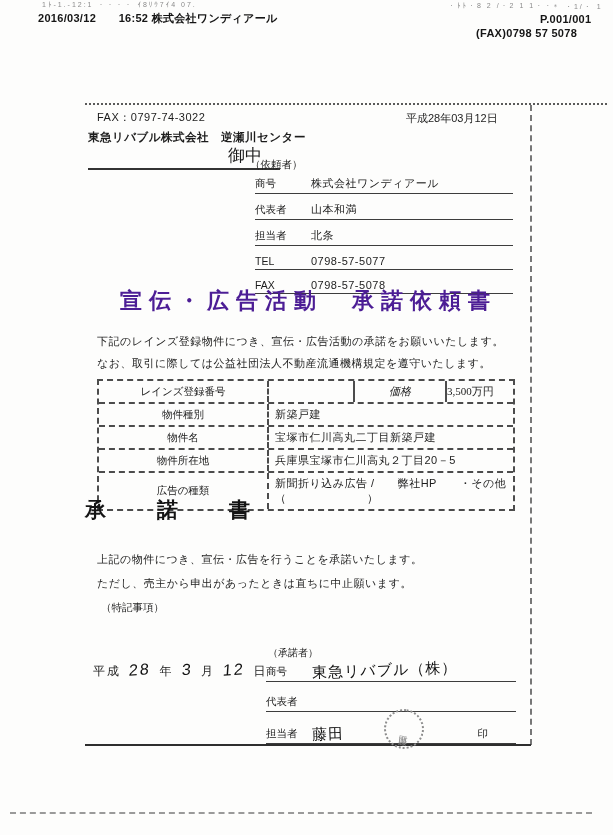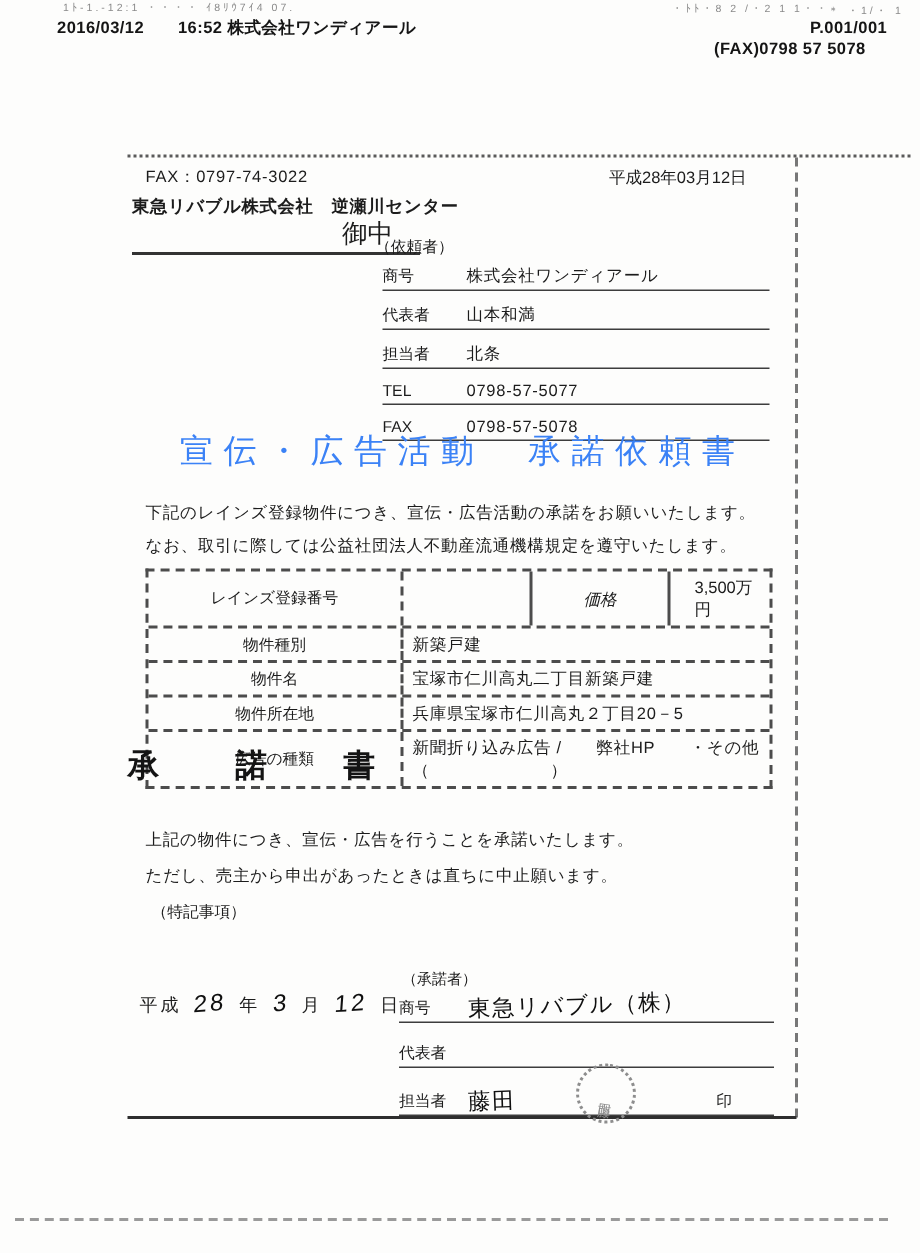--- a/index.html
+++ b/index.html
@@ -31,33 +31,33 @@
   .docdate{left:406px;top:111px;font-size:11px;}
   .recipient-wrap{left:88px;top:130px;width:192px;border-bottom:2px solid #333;padding-bottom:1px;}
   .recipient{font-size:11.5px;font-weight:bold;letter-spacing:.5px;white-space:nowrap;}
   .honorific{font-size:17px;text-align:right;padding-right:18px;margin-top:-1px;}
   .req-label{left:250px;top:158px;font-size:10.5px;}
   .fields{left:255px;top:176px;width:258px;}
   .frow{display:flex;align-items:flex-end;border-bottom:1.5px solid #3d3d3d;padding-bottom:2px;margin-bottom:8px;min-height:13px;}
   .frow .lab{width:56px;font-size:10.5px;flex:none;}
   .frow .val{flex:1;font-size:11px;letter-spacing:.5px;}
   
-  .main-title{left:85px;top:286px;width:447px;text-align:center;font-size:22px;font-weight:normal;letter-spacing:7px;color:#3b82f6;white-space:nowrap;}
+  .main-title{left:85px;top:286px;width:447px;text-align:center;font-size:22px;font-weight:bold;letter-spacing:7px;color:#4c1d95;white-space:nowrap;}
   .intro1{left:97px;top:334px;font-size:11px;letter-spacing:.5px;}
   .intro2{left:97px;top:356px;font-size:11px;letter-spacing:.5px;}
   
   .ptable{left:97px;top:379px;width:414px;border:2px dashed #4c4c4c;font-size:11px;}
   .trow{display:flex;border-bottom:2px dashed #4c4c4c;}
   .trow:last-child{border-bottom:none;}
   .tcell{padding:3px 6px;min-height:14px;display:flex;align-items:center;}
   .tlabel{width:156px;flex:none;justify-content:center;text-align:right;border-right:2px dashed #4c4c4c;font-size:10.5px;}
   .tval{flex:1;letter-spacing:.5px;}
   .tempty{width:72px;flex:none;border-right:2px solid #4c4c4c;}
   .tprice-lab{width:78px;flex:none;justify-content:center;border-right:2px solid #4c4c4c;font-style:italic;}
-  .tprice-val{flex:1;padding-left:16px;}
+  .tprice-val{flex:1;padding-left:0;font-family:Liberation Serif, serif;}
   
   .consent-title{left:85px;top:496px;width:447px;text-align:left;font-size:21px;font-weight:bold;letter-spacing:3px;color:#141414;}
   .consent1{left:97px;top:552px;font-size:11px;letter-spacing:.5px;}
   .consent2{left:97px;top:576px;font-size:11px;letter-spacing:.5px;}
   .notes{left:101px;top:601px;font-size:10.5px;}
   
   .dateline{left:93px;top:661px;font-size:12px;letter-spacing:2px;white-space:nowrap;}
   .hw{display:inline-block;font-size:15px;font-weight:500;transform:rotate(-2deg);letter-spacing:1px;color:#101010;}
   .hw-num{display:inline-block;font-size:16px;font-weight:500;transform:skewX(-8deg) rotate(-4deg);margin:0 3px;color:#101010;}
   .consenter-label{left:268px;top:646px;font-size:10px;}

